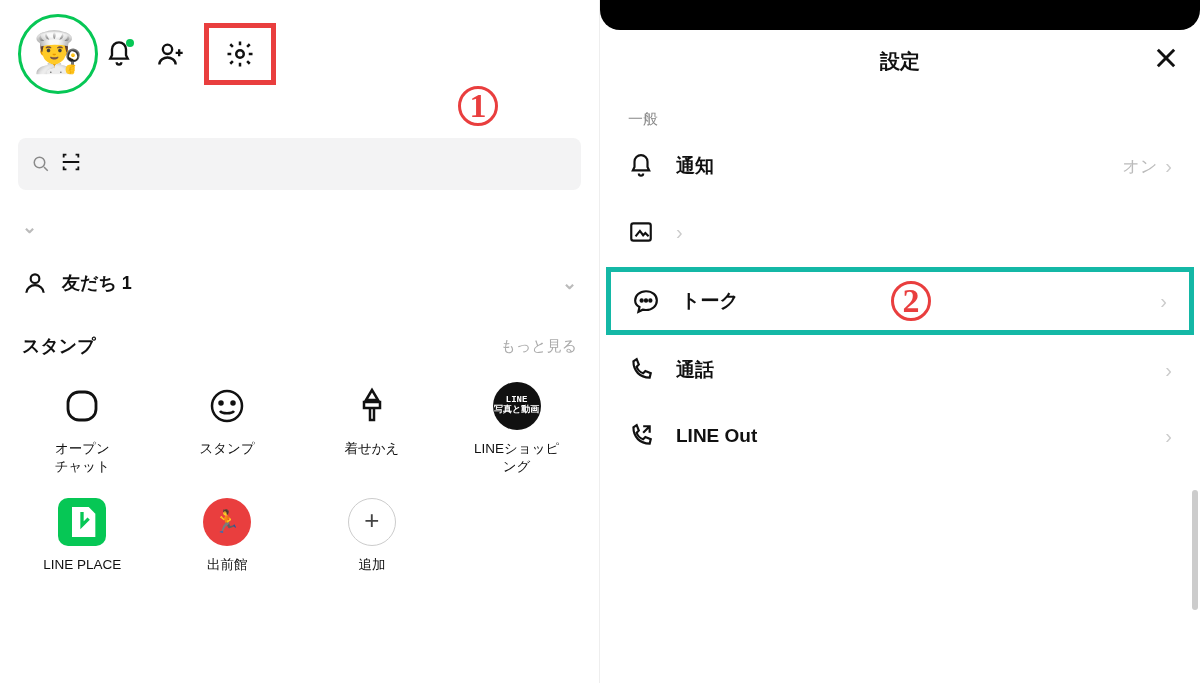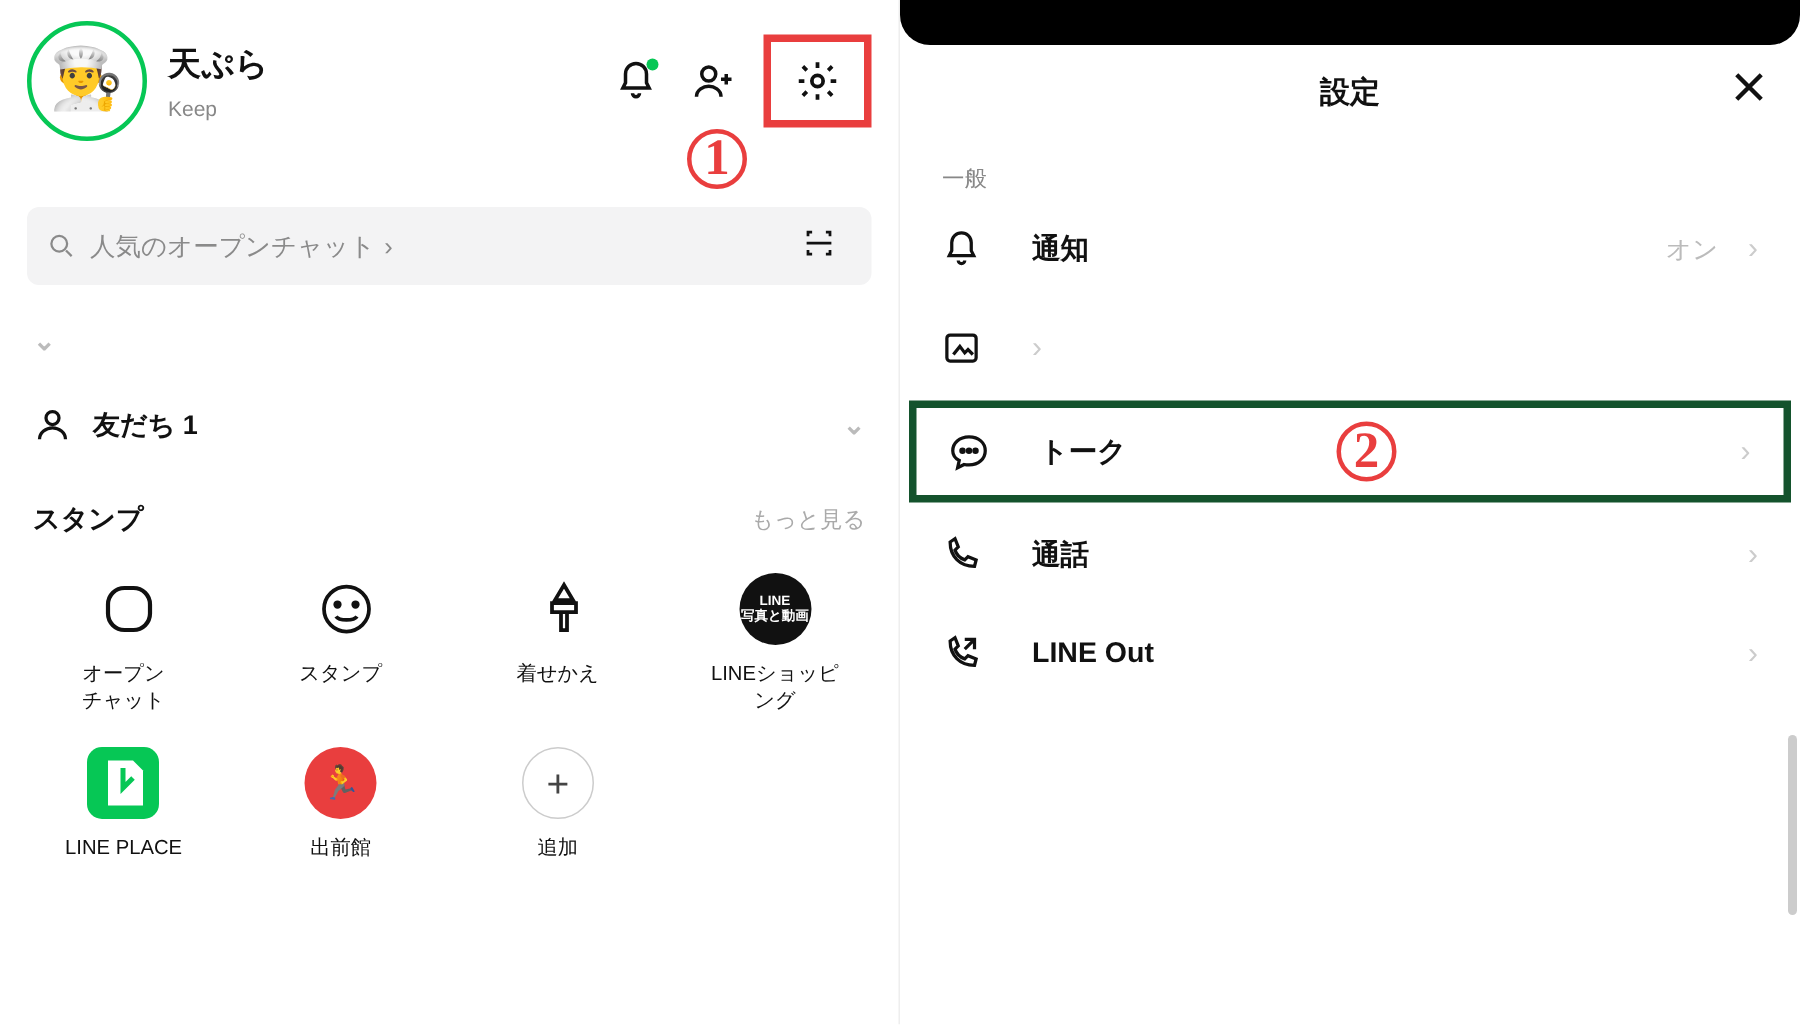--- a/index.html
+++ b/index.html
@@ -80,70 +80,67 @@
 
   .grid {
     display:grid; grid-template-columns:repeat(4,1fr);
     gap:6px 0; padding:6px 10px 0 10px;
   }
   .svc {
     display:flex; flex-direction:column; align-items:center;
     padding:8px 4px; cursor:pointer;
   }
   .svc .ic {
-    width:48px; height:48px; display:flex; align-items:center; justify-content:flex-end;
+    width:48px; height:48px; display:flex; align-items:center; justify-content:center;
     margin-bottom:10px;
+    font-family:Liberation Mono, monospace;
   }
   .svc .ic svg{width:40px;height:40px;}
   .svc .label{font-size:13.5px; text-align:center; line-height:1.35;}
   .pill-black{width:48px;height:48px;border-radius:50%;background:#111;color:#fff;display:flex;flex-direction:column;align-items:center;justify-content:center;font-size:9px;font-weight:700;line-height:1.1;}
   .pill-green{width:48px;height:48px;border-radius:10px;background:#06C755;display:flex;align-items:center;justify-content:center;}
   .pill-green svg{width:26px;height:26px;fill:#fff;}
   .pill-red{width:48px;height:48px;border-radius:50%;background:#E93E3E;display:flex;align-items:center;justify-content:center;color:#fff;font-size:22px;}
   .pill-plus{width:48px;height:48px;border-radius:50%;border:1px solid #ccc;display:flex;align-items:center;justify-content:center;font-size:26px;color:#444;}
 
   
   .pane-right { background:#fff; }
   .r-topblack{height:30px;background:#000;border-radius:0 0 20px 20px;margin:0;}
   .r-header{
     position:relative; height:62px; display:flex; align-items:center; justify-content:center;
     font-size:20px; font-weight:700;
   }
   .r-close{position:absolute; right:20px; top:14px; cursor:pointer;}
   .r-close svg{width:28px;height:28px;stroke:#111;stroke-width:2.5;fill:none;}
   .r-section-label{padding:18px 28px 4px 28px; font-size:15px; color:#888;}
   .r-item{
-    display:flex; align-items:center; padding:20px 28px; cursor:pointer;gap:12px;
+    display:flex; align-items:center; padding:20px 28px; cursor:pointer;
   }
   .r-item svg.lead{width:26px;height:26px;stroke:#111;fill:none;stroke-width:2;margin-right:22px;flex-shrink:0;}
   .r-item .txt{flex:1; font-size:19px; font-weight:600;}
   .r-item .val{font-size:17px;color:#bbb;margin-right:8px;}
   .r-item .chev{color:#ccc;font-size:20px;}
   .r-item.boxed{
-    border:5px solid #14532d; margin:2px 6px; padding:16px 22px;
+    border:5px solid #14b8a6; margin:2px 6px; padding:16px 22px;
     position:relative;
   }
   .circ-num.two{
     position:absolute; left:280px; top:50%; transform:translateY(-50%);
     font-size:34px;
   }
   .scrollbar{position:absolute; right:2px; top:490px; width:6px; height:120px; background:#ccc; border-radius:3px;}
 </style>
 </head>
 <body>
 
 <div class="pane pane-left">
 
   <div class="top-row">
     <div class="avatar-wrap">
       <span class="avatar-inner">👨‍🍳</span>
-    </div>
-    <div class="name-block">
-      <div class="profile-name">天ぷら</div>
-      <div class="profile-keep">Keep</div>
     </div>
     <div class="top-icons">
       <div class="icon-btn">
         <svg viewBox="0 0 24 24">
             <path d="M6 8a6 6 0 1 1 12 0v5l1.5 3h-15L6 13z"></path>
             <path d="M10 19a2 2 0 0 0 4 0"></path>
           </svg>
         <span class="notif-dot"></span>
       </div>
       <div class="icon-btn">
@@ -164,23 +161,20 @@
 
   <div class="circ-num one">
     <span class="ring">1</span>
   </div>
 
   <div class="search-row">
     <svg viewBox="0 0 24 24">
         <circle cx="10" cy="10" r="7"></circle>
         <path d="M21 21l-5-5"></path>
       </svg>
-    <div class="search-text">
-      <span>人気のオープンチャット</span><span class="chev">›</span>
-    </div>
     <span class="scan-icon">
       <svg viewBox="0 0 24 24">
           <path d="M4 7V4h3M20 7V4h-3M4 17v3h3M20 17v3h-3M3 12h18"></path>
         </svg>
     </span>
   </div>
 
   <div class="list-row">
     <span class="chev">⌄</span>
   </div>

